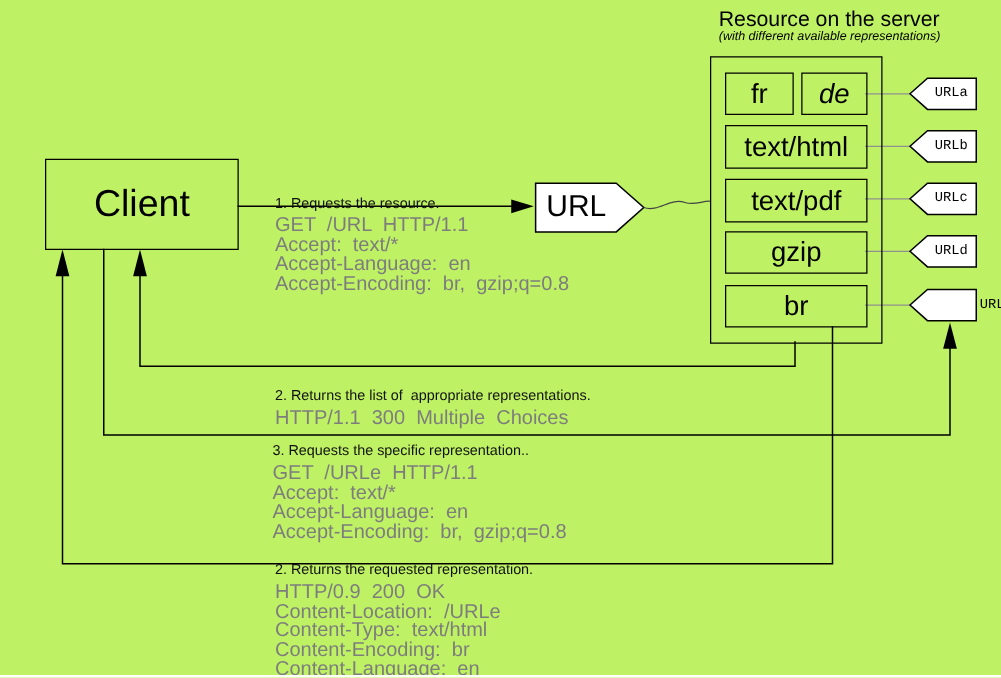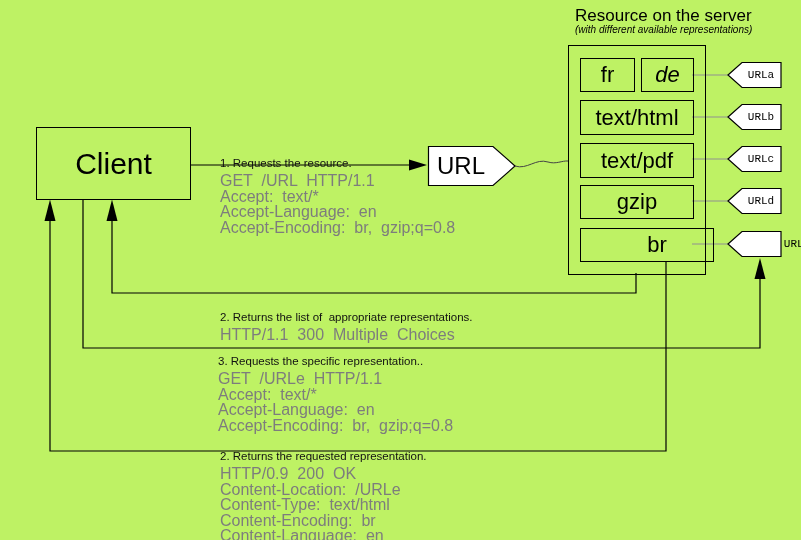--- a/index.html
+++ b/index.html
@@ -12,21 +12,21 @@
          display:flex; align-items:center; justify-content:center; }
   .client { left:36px; top:127px; width:153px; height:71px; }
   .client span { font-size:30px; }
   .server-outer { left:568px; top:45px; width:136px; height:228px; }
   .rep span { font-size:22px; }
   .rep-fr   { left:580px; top:58px;  width:53px;  height:32px; }
   .rep-de   { left:641px; top:58px;  width:51px;  height:32px;font-style:italic; }
   .rep-html { left:580px; top:100px; width:112px; height:33px; }
   .rep-pdf  { left:580px; top:143px; width:112px; height:33px; }
   .rep-gzip { left:580px; top:185px; width:112px; height:32px; }
-  .rep-br   { left:580px; top:228px; width:112px; height:32px;padding-left:20px; }
+  .rep-br   { left:580px; top:228px; width:112px; height:32px; }
   .hdr-title { position:absolute; left:575px; top:6px; font-size:17px; white-space:nowrap; }
   .hdr-sub   { position:absolute; left:575px; top:24px; font-size:10px; font-style:italic; white-space:nowrap; }
   .url-label { position:absolute; left:428px; top:146px; width:66px; height:40px;
                display:flex; align-items:center; justify-content:center; font-size:24px; }
   .tag-label { position:absolute; left:740px; width:42px; height:26px; text-align:center;
                line-height:26px; font-family:"Liberation Mono", monospace; font-size:11px; }
   .t-a { top:62px; } .t-b { top:104px; } .t-c { top:146px; } .t-d { top:188px; } .t-e { top:231px;margin-left:36px; }
   .msg { position:absolute; }
   .msg-title { font-size:11.5px; color:#111; margin-bottom:4px; white-space:pre; }
   .mono { font-family:Liberation Sans, sans-serif; font-size:16px; line-height:15.5px;

